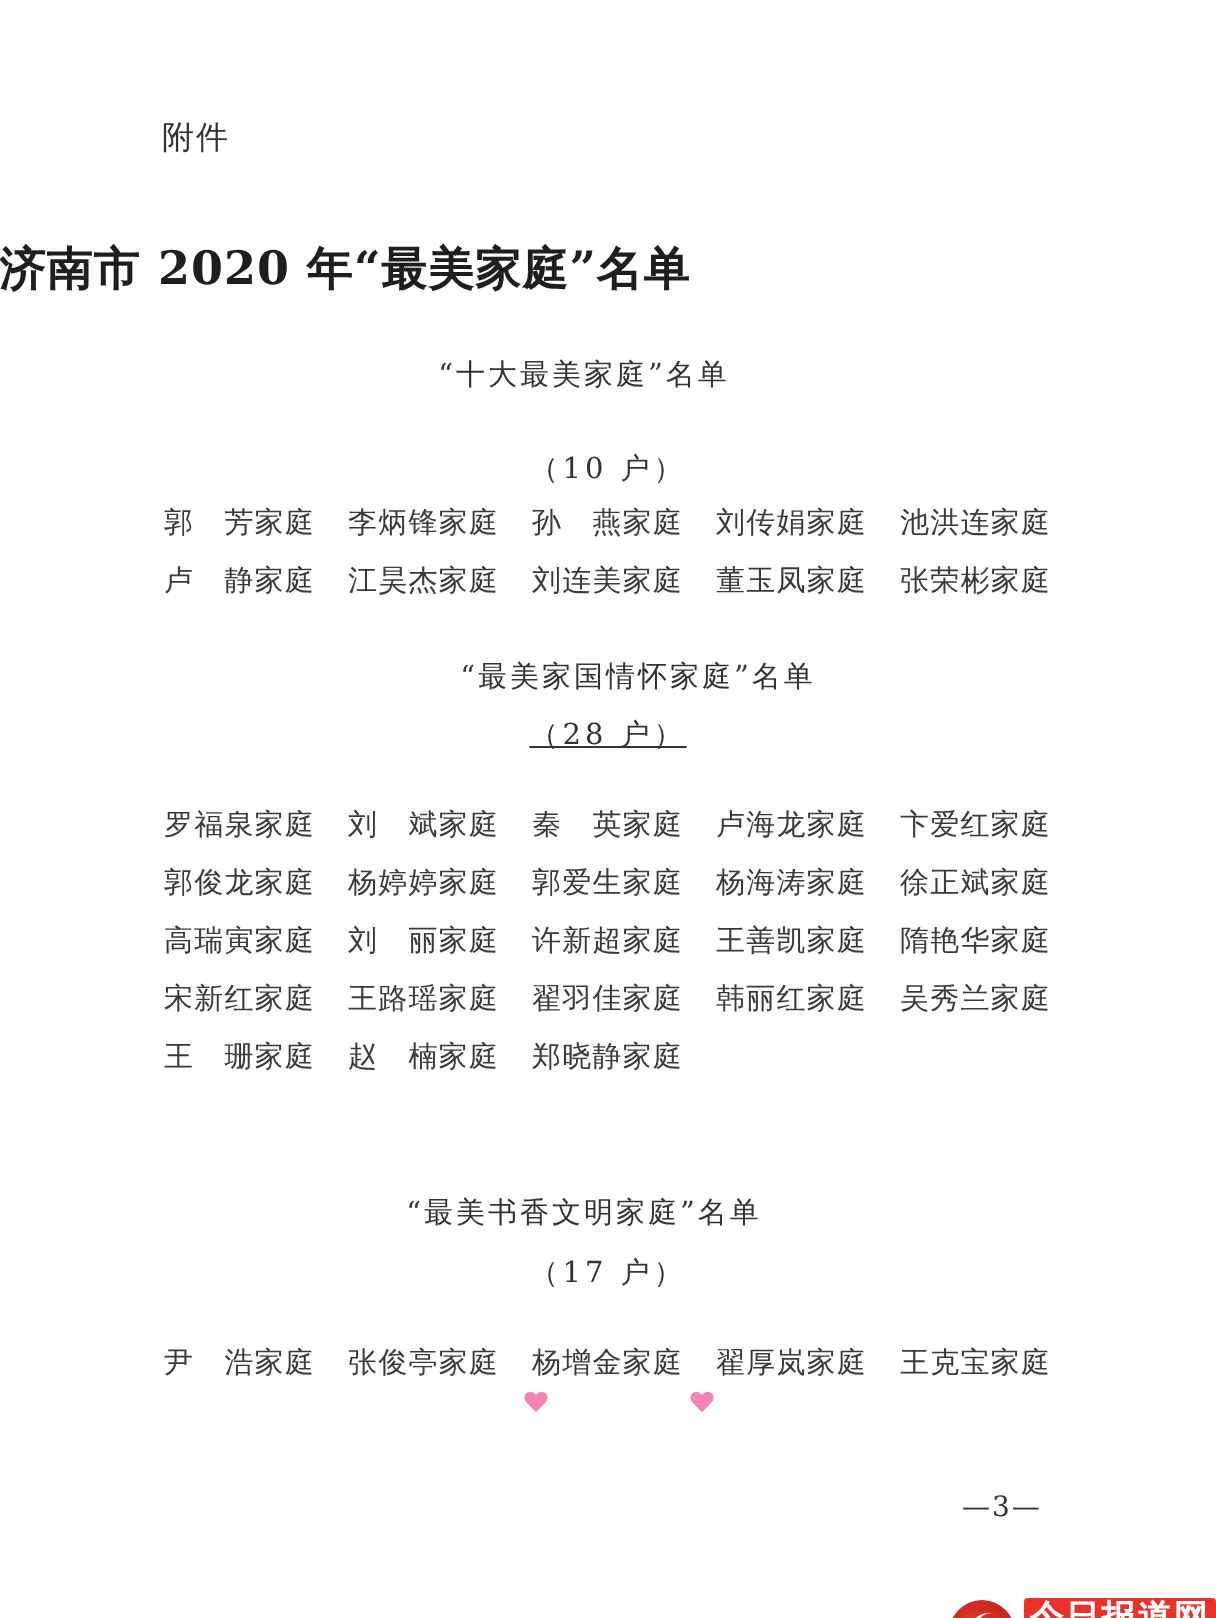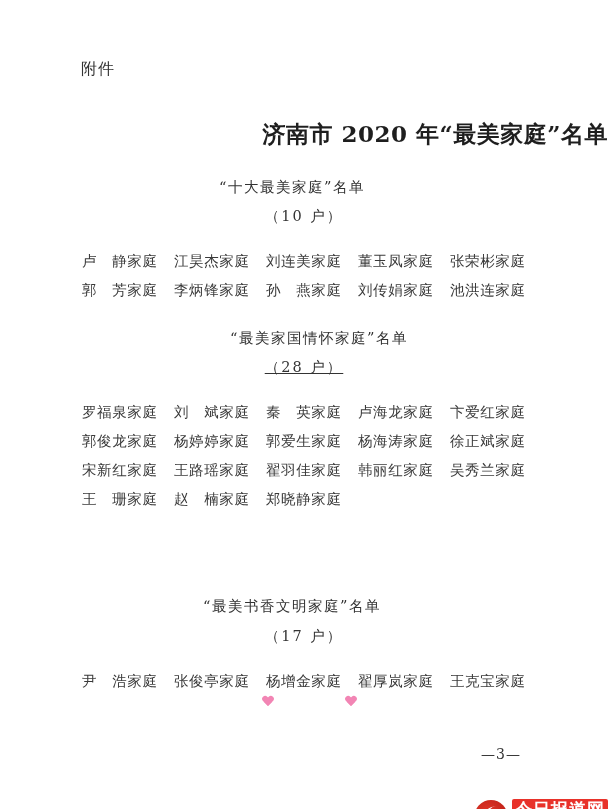--- a/index.html
+++ b/index.html
@@ -1,21 +1,21 @@
 <!DOCTYPE html>
 <html><head>
   <meta charset="utf-8">
   <style>
     html, body { margin: 0; padding: 0; }
     body {
       width: 608px; height: 809px; background: #ffffff; position: relative; overflow: hidden;
       font-family: "DejaVu Serif", "Liberation Serif", serif; color: #2a2a2a;
     }
     .attach { position: absolute; left: 81px; top: 59px; font-family: "DejaVu Sans", "Liberation Sans", sans-serif; font-size: 16px; color: #333; letter-spacing: 1px; }
-    .title { position: absolute; left: 0; width: 608px; top: 119px; text-align: right; font-size: 23px; font-weight: bold; color: #1e1e1e; letter-spacing: 0.5px; }
+    .title { position: absolute; left: 0; width: 608px; top: 119px; text-align: left; font-size: 23px; font-weight: bold; color: #1e1e1e; letter-spacing: 0.5px; }
     .sec-title { position: absolute; left: 0; width: 584px; text-align: center; font-size: 14.5px; color: #333; letter-spacing: 1.5px; }
     .sec-count { position: absolute; left: 0; width: 608px; text-align: center; font-size: 14.5px; color: #333; letter-spacing: 2px; }
     .grid { position: absolute; left: 82px; width: 460px; }
     .row { display: flex; height: 29px; align-items: center; }
     .name { width: 92px; font-size: 14.5px; color: #3a3a3a; white-space: pre; letter-spacing: 0.6px; }
     .name:last-child { width: auto; }
     .page-num { position: absolute; left: 481px; top: 746px; font-size: 14px; color: #333; letter-spacing: 1px; }
     .heart { position: absolute; width: 12px; height: 11px; }
     .heart::before, .heart::after {
       content: ""; position: absolute; top: 0; width: 6px; height: 10px; background: #f285b4; border-radius: 6px 6px 0 0;
@@ -28,54 +28,61 @@
     .logo-text { position: absolute; left: 38px; top: 1px; font-family: "DejaVu Sans", "Liberation Sans", sans-serif; font-weight: bold; font-size: 17px; color: #fff; background: #e8322a; padding: 0 3px; letter-spacing: 1px; border-radius: 2px; line-height: 21px; }
     .logo-url { position: absolute; left: 38px; top: 23px; font-family: "DejaVu Sans", "Liberation Sans", sans-serif; font-weight: bold; font-size: 11.5px; color: #fff; -webkit-text-stroke: 1px #c8231c; paint-order: stroke fill; letter-spacing: 0.3px; }
   </style>
 </head>
 <body>
 
 <div class="attach">附件</div>
 <div class="title">济南市 2020 年“最美家庭”名单</div>
 
 <div class="sec-title" style="top:178px;">“十大最美家庭”名单</div>
-<div class="sec-count" style="top:207px;text-align:center;">（10 户）</div>
+<div class="sec-count" style="top:225px;text-align:center;">（10 户）</div>
 <div class="grid" style="top:247px;">
+  <div class="row">
+    <span class="name">郭　芳家庭</span>
+    <span class="name">李炳锋家庭</span>
+    <span class="name">孙　燕家庭</span>
+    <span class="name">刘传娟家庭</span>
+    <span class="name">池洪连家庭</span>
+  </div>
   <div class="row">
     <span class="name">卢　静家庭</span>
     <span class="name">江昊杰家庭</span>
     <span class="name">刘连美家庭</span>
     <span class="name">董玉凤家庭</span>
     <span class="name">张荣彬家庭</span>
-  </div>
-  <div class="row">
-    <span class="name">郭　芳家庭</span>
-    <span class="name">李炳锋家庭</span>
-    <span class="name">孙　燕家庭</span>
-    <span class="name">刘传娟家庭</span>
-    <span class="name">池洪连家庭</span>
   </div>
 </div>
 
 <div class="sec-title" style="top:329px;margin-left:27px;">“最美家国情怀家庭”名单</div>
 <div class="sec-count" style="top:358px;text-decoration:underline;">（28 户）</div>
 <div class="grid" style="top:398px;">
   <div class="row">
     <span class="name">罗福泉家庭</span>
     <span class="name">刘　斌家庭</span>
     <span class="name">秦　英家庭</span>
     <span class="name">卢海龙家庭</span>
     <span class="name">卞爱红家庭</span>
   </div>
   <div class="row">
     <span class="name">郭俊龙家庭</span>
     <span class="name">杨婷婷家庭</span>
     <span class="name">郭爱生家庭</span>
     <span class="name">杨海涛家庭</span>
     <span class="name">徐正斌家庭</span>
+  </div>
+  <div class="row">
+    <span class="name">高瑞寅家庭</span>
+    <span class="name">刘　丽家庭</span>
+    <span class="name">许新超家庭</span>
+    <span class="name">王善凯家庭</span>
+    <span class="name">隋艳华家庭</span>
   </div>
   <div class="row">
     <span class="name">宋新红家庭</span>
     <span class="name">王路瑶家庭</span>
     <span class="name">翟羽佳家庭</span>
     <span class="name">韩丽红家庭</span>
     <span class="name">吴秀兰家庭</span>
   </div>
   <div class="row">
     <span class="name">王　珊家庭</span>

